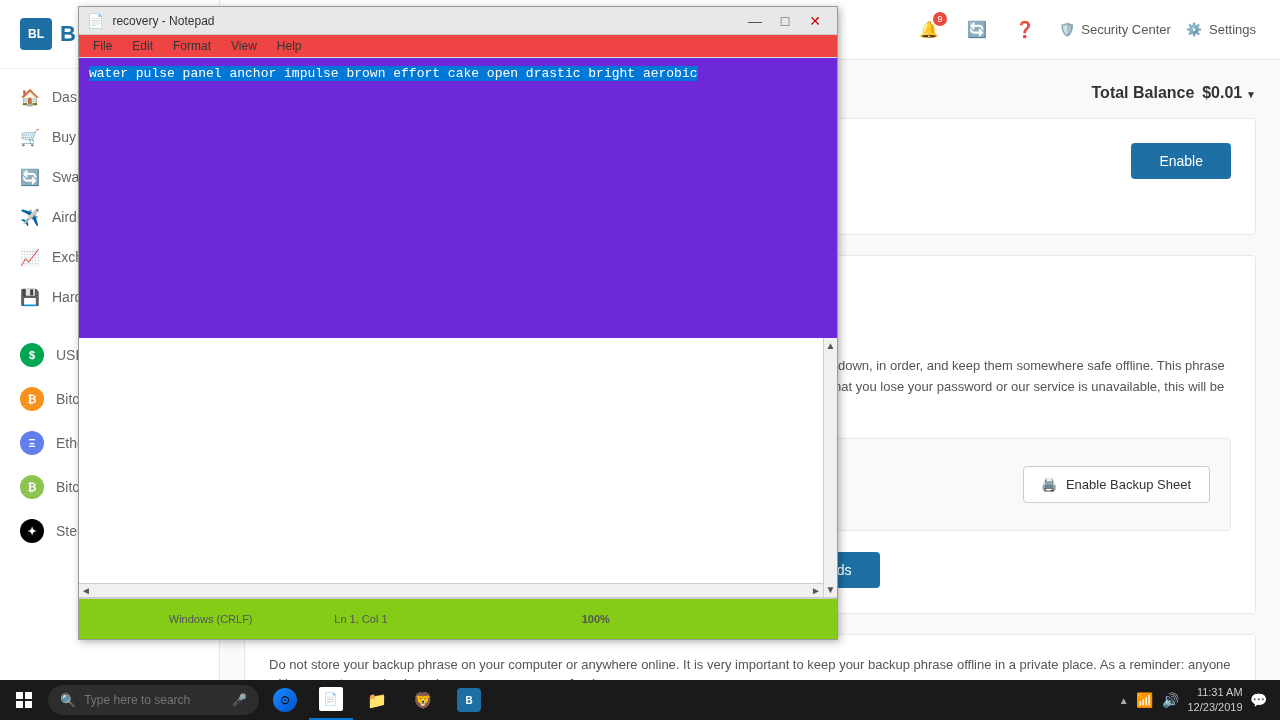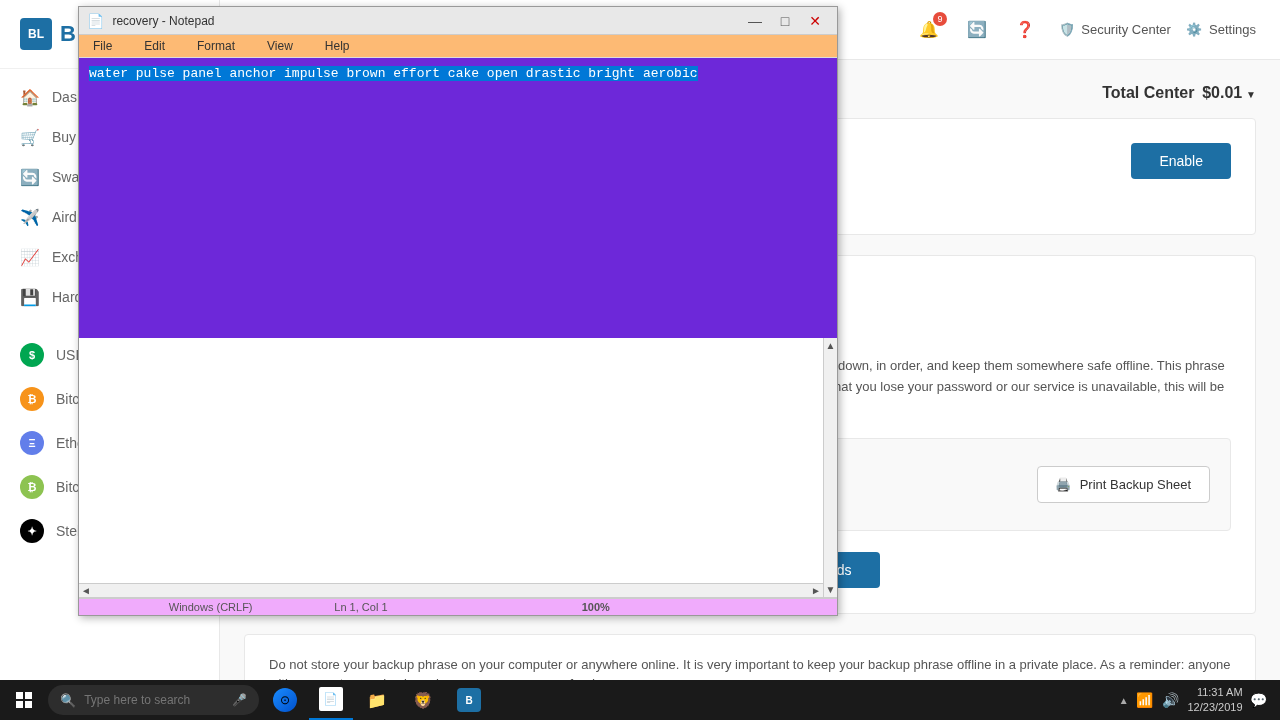--- a/index.html
+++ b/index.html
@@ -64,25 +64,25 @@
     .security-tip-text { font-size: 13px; color: #555; line-height: 1.5; }
 
     
     .notepad-window { position: absolute; top: 6px; left: 78px; width: 760px; background: #f0f0f0; border: 1px solid #999; box-shadow: 2px 2px 8px rgba(0,0,0,0.3); z-index: 100; }
     .notepad-titlebar { display: flex; align-items: center; justify-content: space-between; background: #e8e8e8; padding: 4px 8px; height: 28px; border-bottom: 1px solid #ccc; }
     .notepad-title-left { display: flex; align-items: center; gap: 8px; font-size: 12px; color: #333; }
     .notepad-title-icon { font-size: 14px; }
     .notepad-title-text { font-size: 12px; text-align: center; }
     .notepad-controls { display: flex; gap: 2px; }
     .notepad-ctrl { width: 28px; height: 20px; display: flex; align-items: center; justify-content: center; font-size: 14px; cursor: pointer; color: #555; background: transparent; border: none; }
-    .notepad-menubar { display: flex; gap: 12px; padding: 2px 4px; background: #fdba74; border-bottom: 1px solid #ddd; }
+    .notepad-menubar { display: flex; gap: 0; padding: 2px 4px; background: #ef4444; border-bottom: 1px solid #ddd; }
     .notepad-menu-item { padding: 2px 10px; font-size: 12px; color: #333; cursor: pointer; }
     .notepad-content { background: #6d28d9; min-height: 280px; padding: 4px; }
     .notepad-selected-text { background: #0078d7; color: white; font-family: 'Courier New', monospace; font-size: 13px; display: inline; padding: 0; }
-    .notepad-statusbar { display: flex; align-items: center; justify-content: space-between; padding: 2px 8px; background: #f0abfc; border-top: 1px solid #ccc; font-size: 11px; color: #555; }
+    .notepad-statusbar { display: flex; align-items: center; justify-content: space-between; padding: 14px 8px; background: #84cc16; border-top: 1px solid #ccc; font-size: 11px; color: #555; }
     .notepad-status-left { flex: 1; text-align: center; }
     .notepad-status-mid { flex: 1; }
     .notepad-status-right { flex: 1; text-align: left; font-weight: bold; }
 
     
     .taskbar { position: absolute; bottom: 0; left: 0; width: 1280px; height: 40px; background: #1a1a1a; display: flex; align-items: center; justify-content: space-between; z-index: 200; }
     .taskbar-left { display: flex; align-items: center; gap: 4px; padding: 0 4px; }
     .taskbar-start { width: 40px; height: 40px; display: flex; align-items: center; justify-content: center; color: white; font-size: 16px; cursor: pointer; }
     .taskbar-search { display: flex; align-items: center; background: #2d2d2d; border-radius: 20px; padding: 4px 12px; gap: 8px; height: 30px; }
     .taskbar-search input { background: transparent; border: none; color: #ccc; font-size: 12px; outline: none; width: 140px; }
@@ -173,21 +173,21 @@
       <div class="settings-btn">
         <span>⚙️</span>
         <span>Settings</span>
       </div>
     </div>
 
     <div class="content-area">
 
       <div class="balance-row">
         <span class="total-balance">
-          <span>Total Center</span>
+          <span>Total Balance</span>
           &nbsp;<span style="font-weight:600;font-size:16px;">$0.01</span>
           <span style="font-size:10px;">▼</span>
         </span>
       </div>
 
       <div class="security-card">
         <div class="enable-row">
           <button class="enable-btn">Enable</button>
         </div>
         <p class="two-fa-desc">requiring a one-time password for every</p>
@@ -196,21 +196,21 @@
       <div class="backup-card">
         <div class="backup-header">
           <div class="backup-icon">✏️</div>
         </div>
         <p class="backup-desc">Your backup phrase contains all of the private keys within your wallet. Please write these 12 words down, in order, and keep them somewhere safe offline. This phrase gives you (or anyone who has it) a way to restore your wallet and access your funds. In the event that you lose your password or our service is unavailable, this will be your safety net.</p>
 
         <div class="print-section">
           <p class="print-text">We created a printable backup sheet to give you a place to write down your 12 word phrase and keep it safe. Please print the blank sheet (or grab a piece of paper) and move on to the next step.</p>
           <button class="print-btn">
             <span>🖨️</span>
-            <span>Print Backup Sheet</span>
+            <span>Enable Backup Sheet</span>
           </button>
         </div>
 
         <div class="action-row">
           <button class="cancel-btn">Cancel</button>
           <button class="backup-btn">Backup Funds</button>
         </div>
       </div>
 
       <div class="security-tip">

